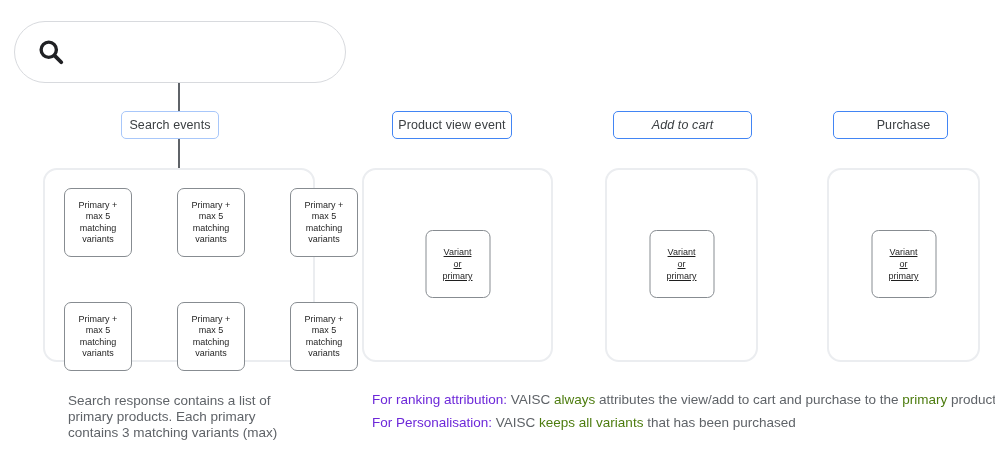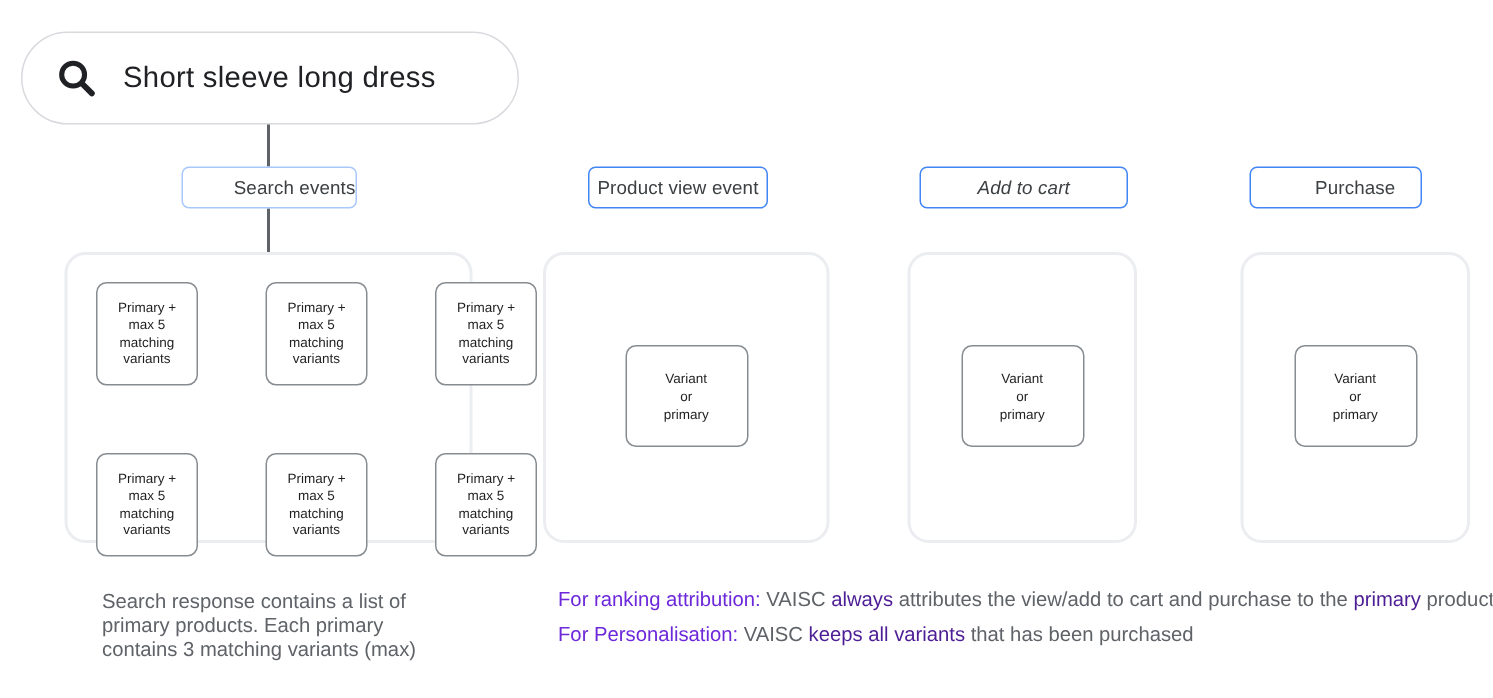--- a/index.html
+++ b/index.html
@@ -41,21 +41,21 @@
   .event-chip {
     position:absolute; top:111px; height:28px;
     background:#fff;
     border:1.5px solid #4285f4;
     border-radius:5px;
     display:flex; align-items:center; justify-content:center;
     font-size:12.5px; color:#3c4043;
     letter-spacing:0.1px;
   }
   .event-chip.light { border-color:#a8c7fa; }
-  .chip-search   { left:121px; width:117px;justify-content:flex-end; }
+  .chip-search   { left:121px; width:98px; }
   .chip-view     { left:392px; width:120px; }
   .chip-cart     { left:613px; width:139px;font-style:italic; }
   .chip-purchase { left:833px; width:115px;padding-left:26px; }
 
   
   .panel {
     position:absolute; top:168px; height:194px;
     background:#fff;
     border:2.5px solid #ebedf0;
     border-radius:14px;
@@ -78,49 +78,48 @@
     border-radius:7px;
     display:flex; align-items:center; justify-content:center;
     text-align:center;
     font-size:9px; line-height:11.5px;
     color:#1f1f1f;
     white-space:pre-line;
   }
   .variant-card {
     position:absolute; top:60px; left:50%;
     transform:translateX(-50%);
-    width:82px; height:68px;
-    font-size:9px; line-height:12px;
+    width:65px; height:68px;
+    font-size:9px; line-height:12px;text-decoration:underline;
   }
 
   
   .caption-left {
     position:absolute; left:68px; top:393px;
     font-size:13.5px; line-height:16px;
     color:#5f6368;
     white-space:pre-line;
   }
   .notes {
     position:absolute; left:372px; top:392px;
     font-size:13.5px; line-height:16px;
     color:#5f6368;
   }
   .note-line { margin-bottom:7px; white-space:nowrap; }
   .note-label { font-weight:normal; color:#6d28d9; }
-  .hl-red { color:#4c1d95; }
+  .hl-red { color:#4d7c0f; }
 </style>
 </head>
 <body>
 
 <div class="search-pill">
   <svg width="30" height="30" viewBox="0 0 24 24" aria-hidden="true">
     <circle cx="10.2" cy="10.2" r="6.1" fill="none" stroke="#202124" stroke-width="2.7"></circle>
     <line x1="14.9" y1="14.9" x2="20.2" y2="20.2" stroke="#202124" stroke-width="3.1" stroke-linecap="round"></line>
   </svg>
-  <span class="search-query">Short sleeve long dress</span>
 </div>
 
 <div class="connector seg-top"></div>
 <div class="connector seg-bottom"></div>
 
 <div class="event-chip light chip-search">
   <span>Search events</span>
 </div>
 <div class="event-chip chip-view">
   <span>Product view event</span>

